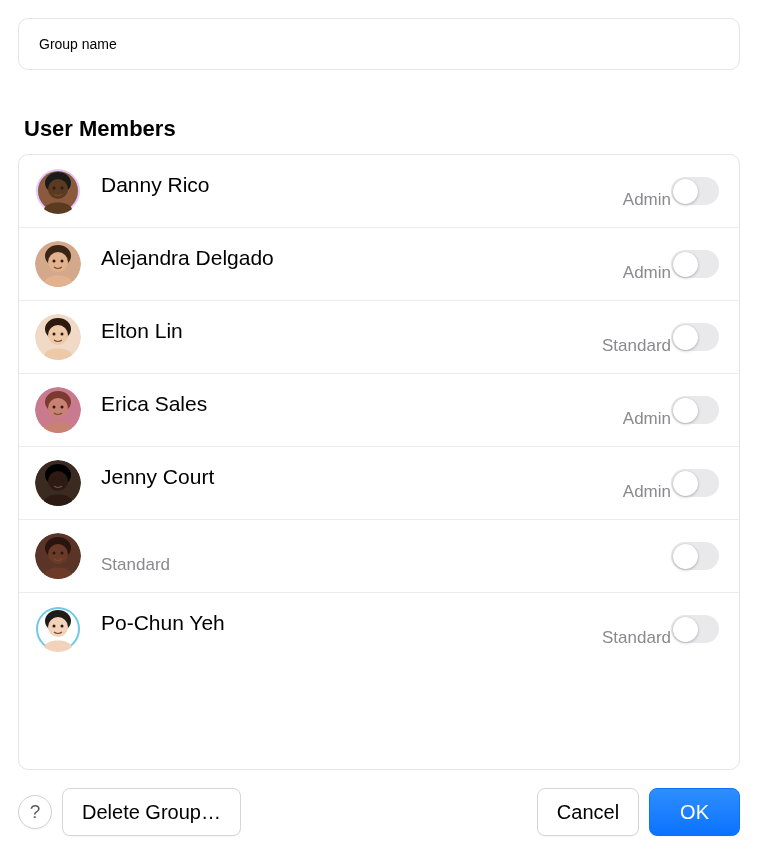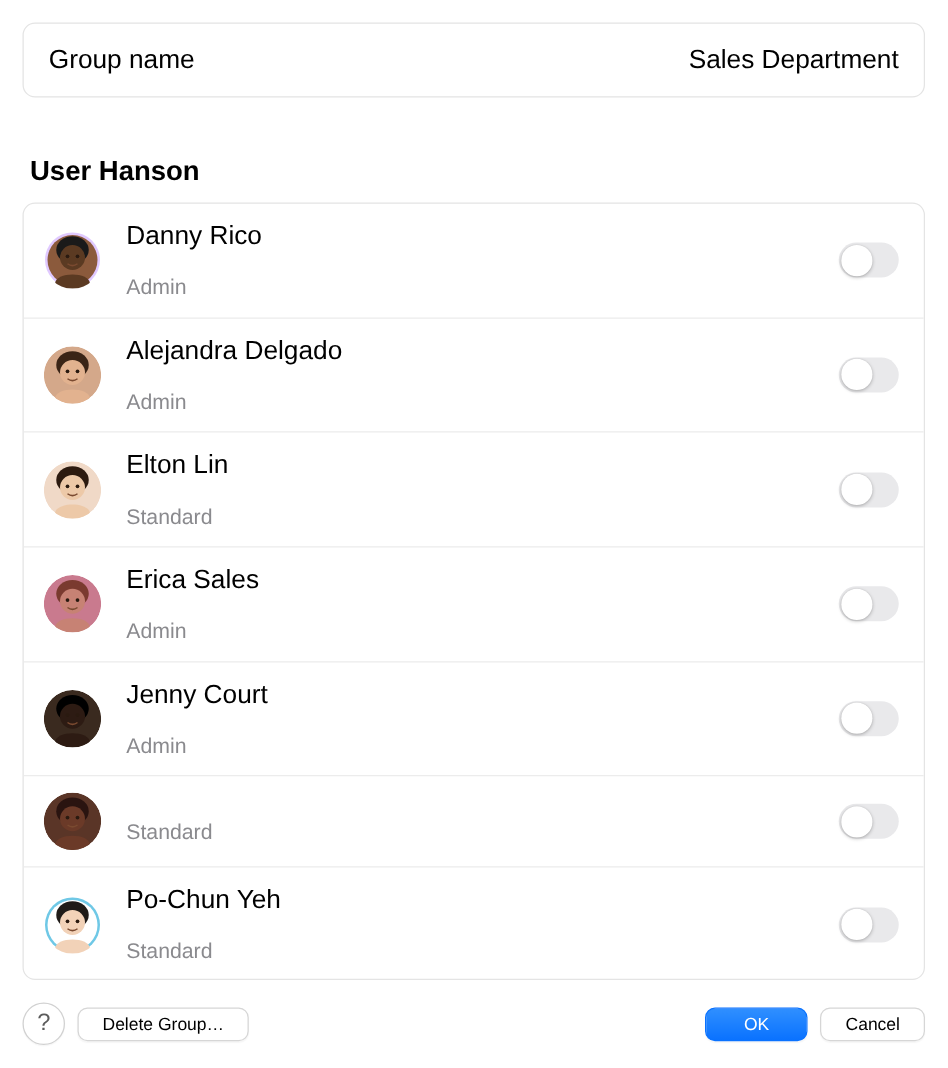--- a/index.html
+++ b/index.html
@@ -22,21 +22,21 @@
       display: flex;
       flex-direction: column;
     }
     .group-name-row {
       border: 1px solid #e4e4e4;
       border-radius: 10px;
       padding: 17px 20px;
       display: flex;
       justify-content: space-between;
       align-items: center;
-      font-size: 21px;
+      font-size: 14px;
       margin-bottom: 46px;
       background: #fff;
     }
     .group-name-label {
       color: #000;
       font-weight: 400;
     }
     .group-name-value {
       color: #000;
       font-weight: 400;
@@ -77,21 +77,21 @@
       justify-content: center;
       overflow: hidden;
     }
     .avatar svg {
       width: 100%;
       height: 100%;
     }
     .member-info {
       flex: 1;
       display: flex;
-      flex-direction: column;
+      flex-direction: row;
       justify-content: space-between;
     }
     .member-name {
       font-size: 21px;
       font-weight: 400;
       color: #000;
       line-height: 1.25;
     }
     .member-role {
       font-size: 17px;
@@ -133,25 +133,25 @@
       background: #fff;
       font-size: 19px;
       color: #5c5c5c;
       cursor: pointer;
       display: flex;
       align-items: center;
       justify-content: center;
       box-shadow: 0 1px 1px rgba(0,0,0,0.04);
     }
     .btn {
-      height: 27px;
+      height: 48px;
       border-radius: 8px;
       border: 1px solid #d6d6d6;
       background: #ffffff;
-      font-size: 14px;
+      font-size: 20px;
       padding: 0 19px;
       cursor: pointer;
       color: #000;
       box-shadow: 0 1px 1px rgba(0,0,0,0.04);
     }
     .btn-delete {
       margin-right: auto;
     }
     .btn-primary {
       background: linear-gradient(#2f8fff, #0a72ff);
@@ -161,24 +161,23 @@
       padding: 0 30px;
     }
   </style>
 </head>
 <body>
 
 <div class="window">
 
   <div class="group-name-row">
     <span class="group-name-label">Group name</span>
-    <span class="group-name-value">Sales Department</span>
   </div>
 
-  <div class="section-title">User Hanson</div>
+  <div class="section-title">User Members</div>
 
   <div class="members-list" id="members-list">
       <div class="member-row">
         <div class="avatar">
     <svg viewBox="0 0 46 46">
       <circle cx="23" cy="23" r="22" fill="#e0c9ff"></circle>
       <circle cx="23" cy="23" r="20" fill="#8b5a3c"></circle>
       <ellipse cx="23" cy="15" rx="13" ry="11" fill="#1a1a1a"></ellipse>
       <circle cx="23" cy="21" r="10" fill="#5b3a22"></circle>
       <path d="M 9 42 C 9 32 37 32 37 42 L 37 46 L 9 46 Z" fill="#5b3a22"></path>
@@ -304,17 +303,17 @@
           <div class="member-name">Po-Chun Yeh</div>
           <div class="member-role">Standard</div>
         </div>
         <div class="toggle"></div>
       </div>
     </div>
 
   <div class="footer">
     <button class="help-button">?</button>
     <button class="btn btn-delete">Delete Group…</button>
+    <button class="btn">Cancel</button>
     <button class="btn btn-primary">OK</button>
-    <button class="btn">Cancel</button>
   </div>
 
 </div>
 
 </body></html>

